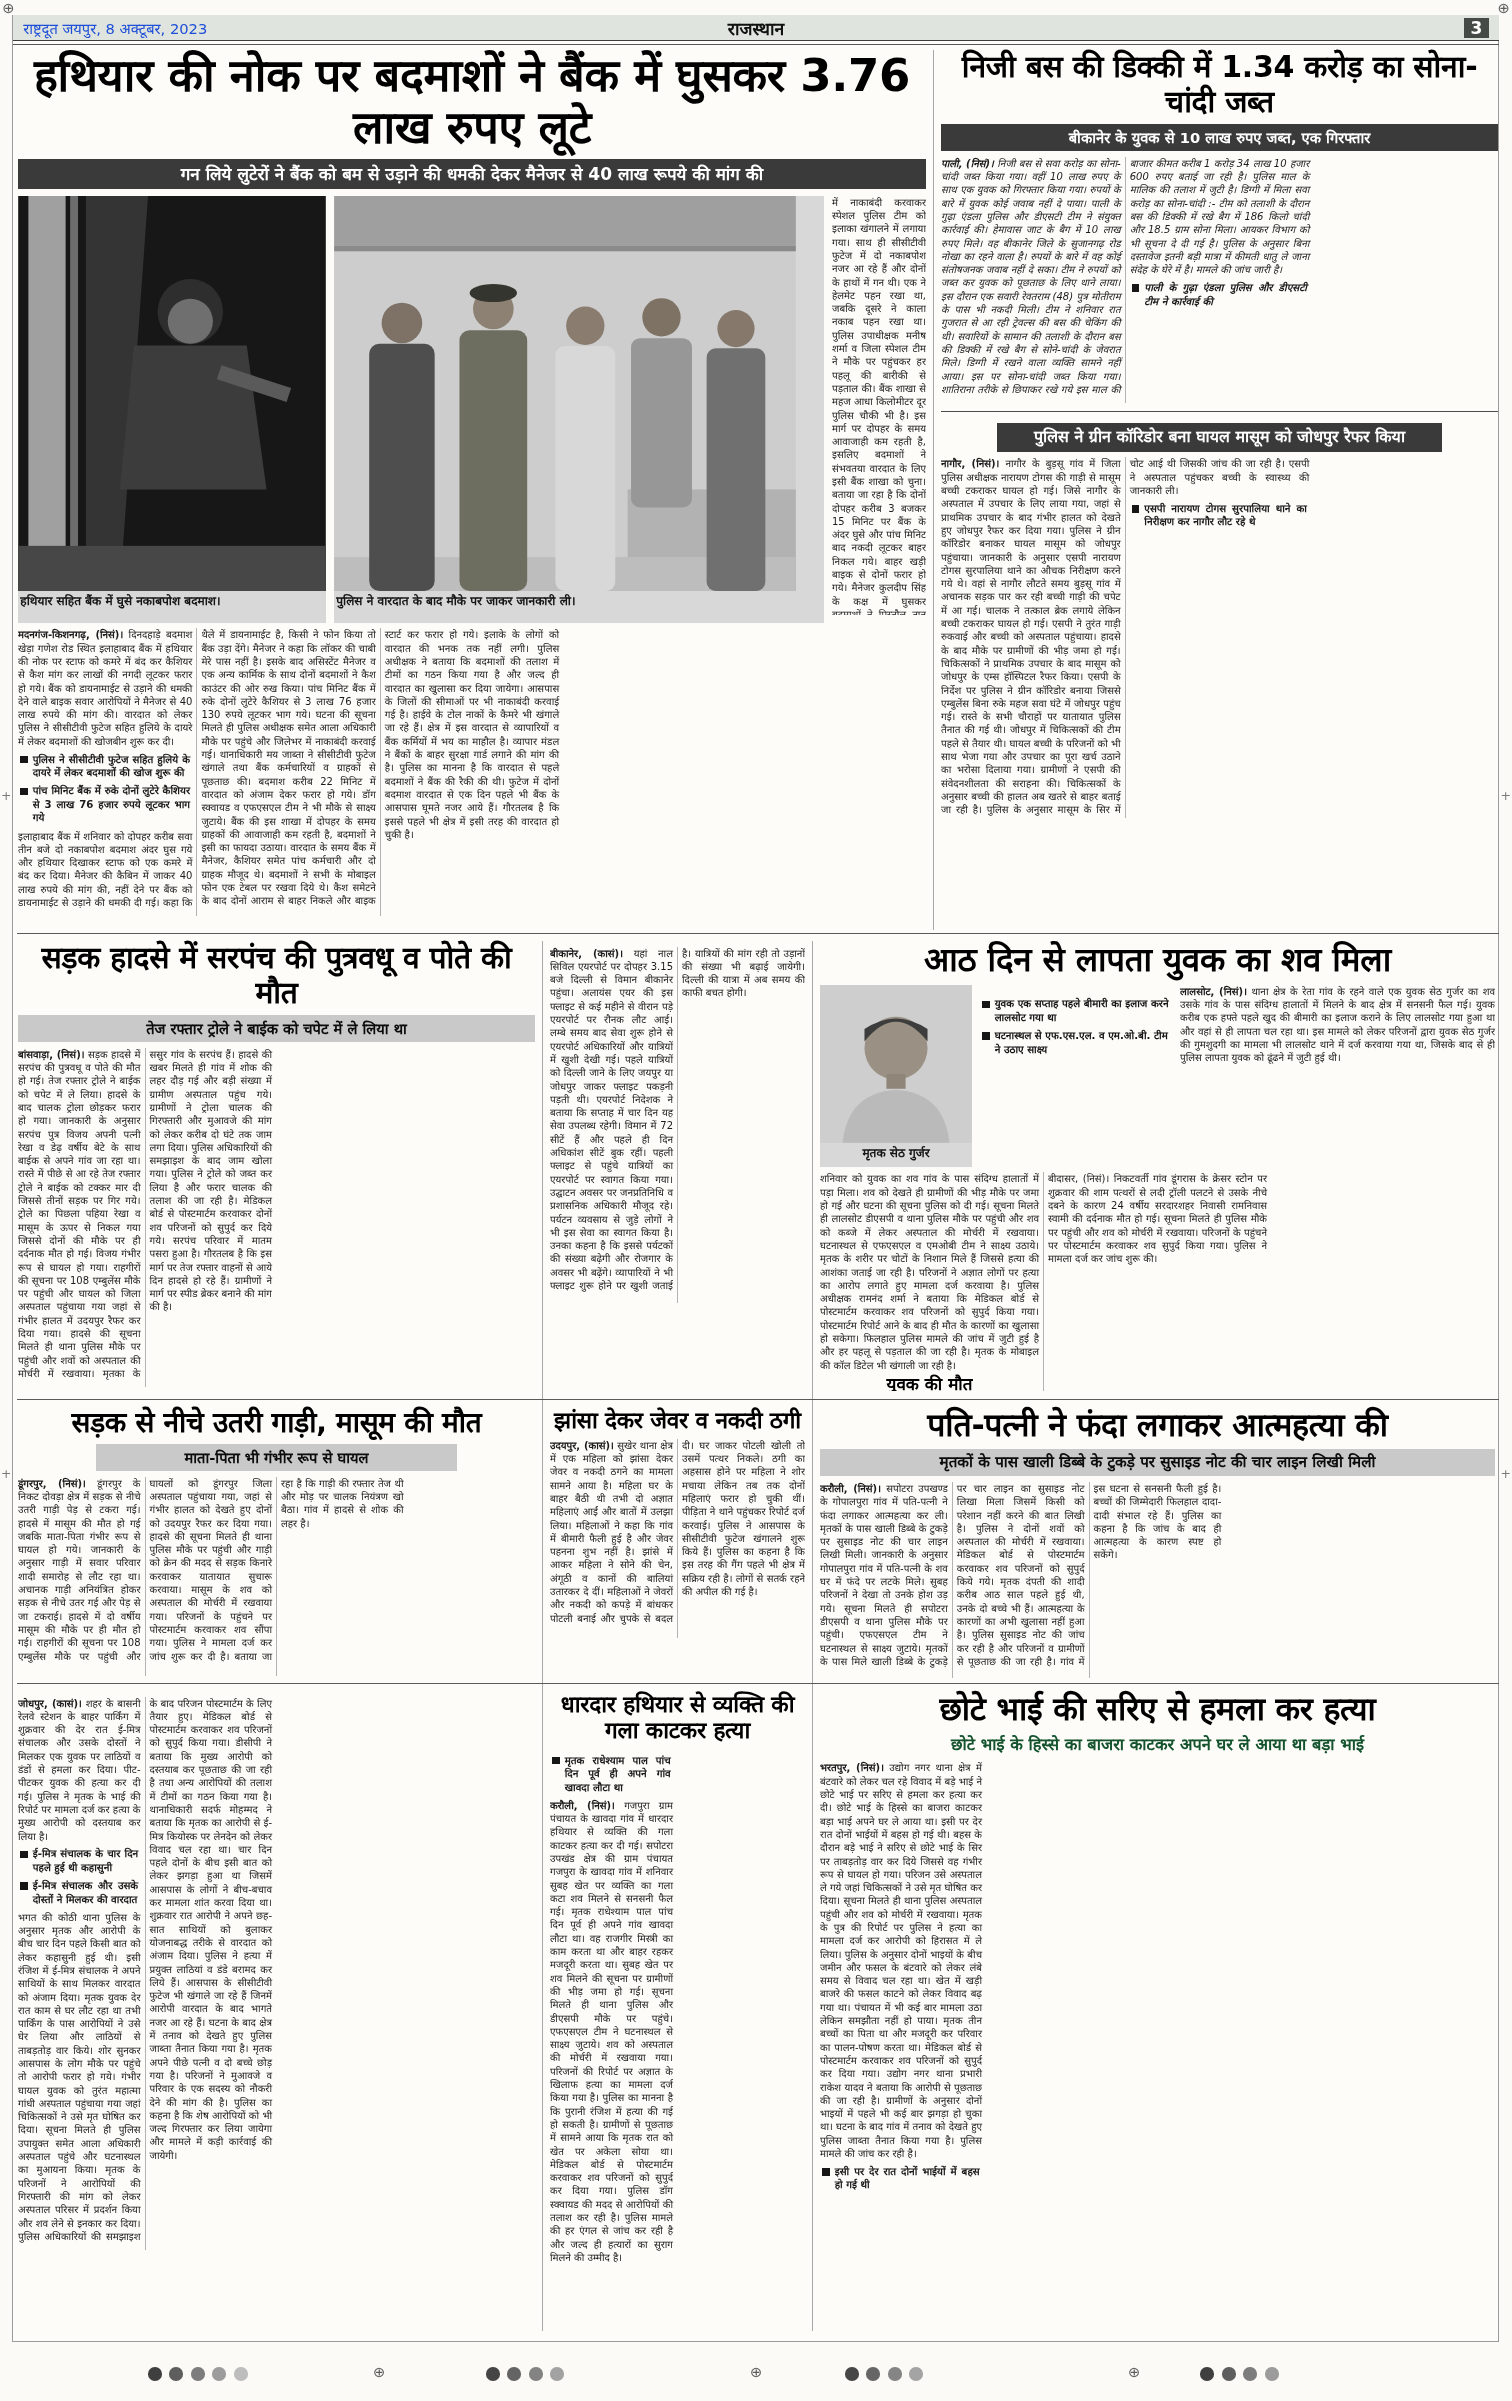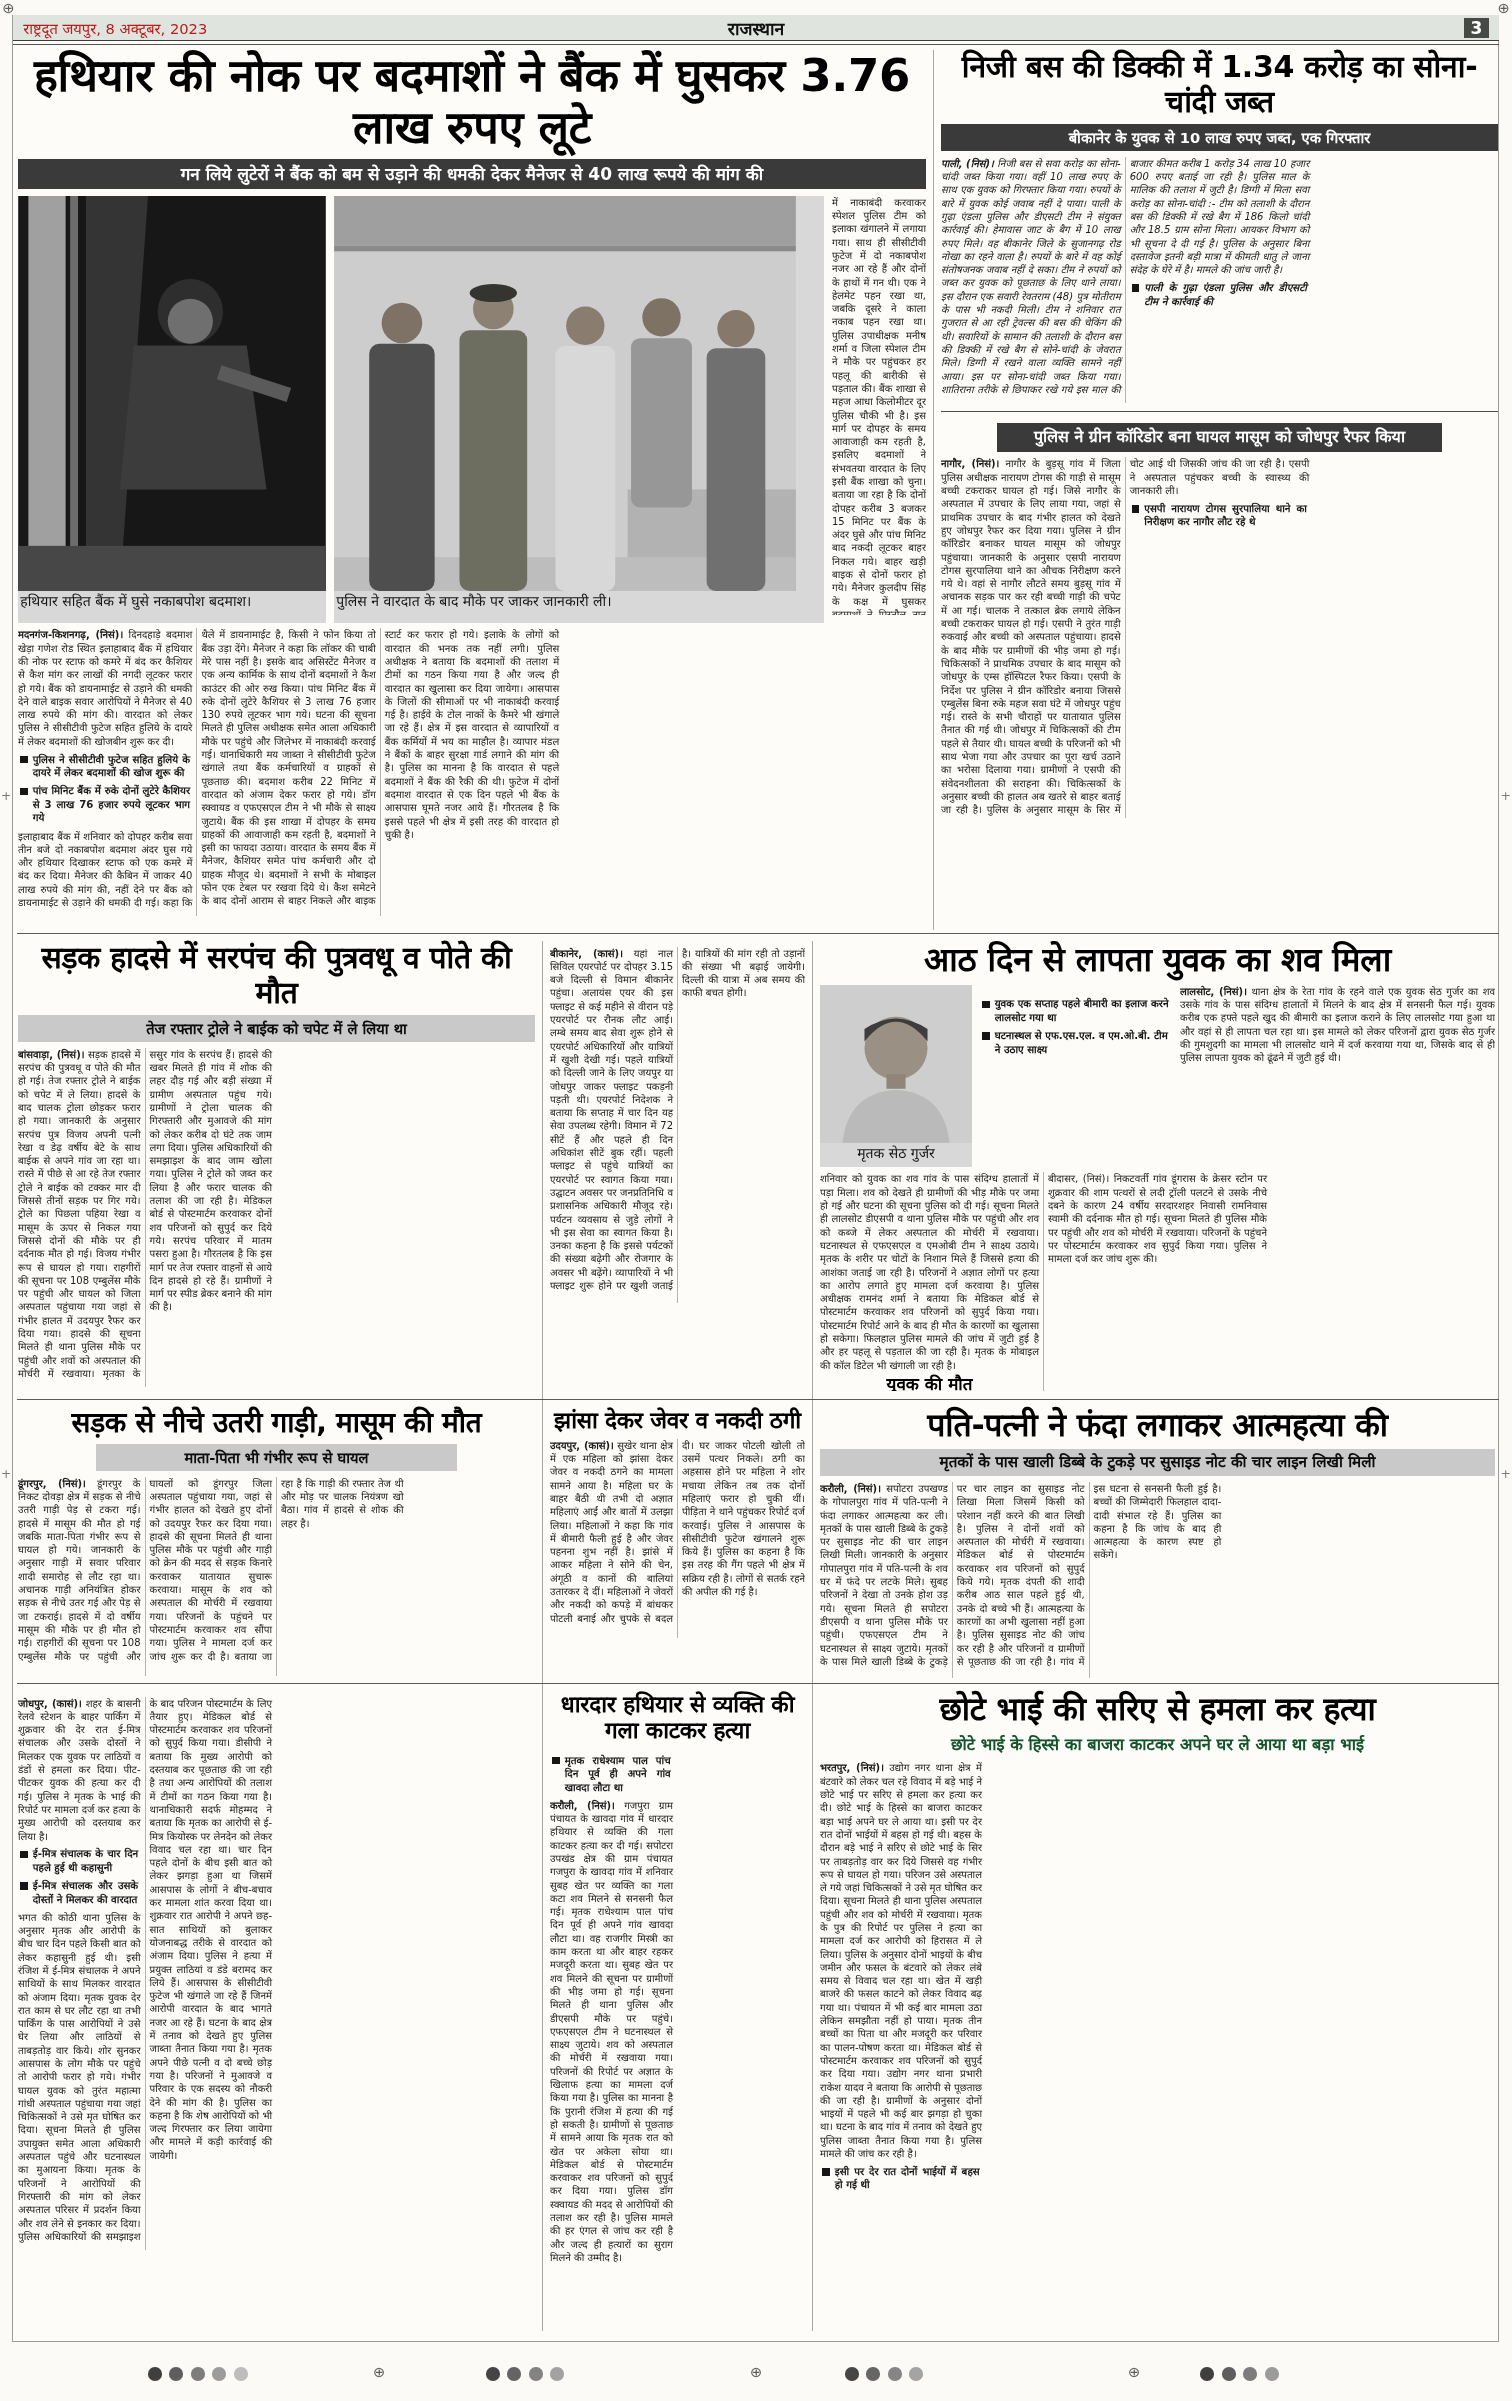--- a/index.html
+++ b/index.html
@@ -5,21 +5,21 @@
   *{box-sizing:border-box;margin:0;padding:0;}
   html,body{background:#9a9a9a;}
   .page{
     position:relative;width:1512px;height:2401px;background:#fbfaf6;
     font-family:"DejaVu Sans",sans-serif;color:#151515;overflow:hidden;
   }
   .frame{position:absolute;left:12.4px;top:14.7px;width:1487px;height:2327px;border:0.6px solid #9b9b9b;background:#fdfcf9;}
   
   .masthead{position:absolute;left:13px;top:15.2px;width:1486px;height:26px;background:var(--masthead-bg,#dfe4de);
     border-bottom:1.1px solid #3c3c3c;display:flex;align-items:center;padding:0 10.2px;}
-  .mh-left{font-size:14.7px;color:#b91c1c;}
+  .mh-left{font-size:14.7px;color:#1d4ed8;}
   .mh-center{position:absolute;left:0;right:0;text-align:center;font-size:17.5px;font-weight:bold;color:#111;}
   .mh-page{margin-left:auto;background:var(--page-box,#454a46);color:#fff;font-size:17px;font-weight:bold;
     width:25px;height:20.3px;display:flex;align-items:center;justify-content:center;z-index:2;}
   .mh-rule{position:absolute;left:13px;top:44px;width:1486px;height:0.6px;background:#555;}
   
   .h-rule{position:absolute;height:1.1px;background:#5a5a5a;}
   .v-rule{position:absolute;width:0.6px;background:#a7a7a7;}
   
   .art{position:absolute;}
   .hl{font-weight:bold;text-align:center;color:#000;line-height:1.16;letter-spacing:-0.3px;}
@@ -27,21 +27,21 @@
   .bar{display:block;text-align:center;font-weight:bold;margin-top:4.5px;padding:4px 5.6px;line-height:1.3;}
   .bar-dark{background:var(--subhead-bar,#3a3a3a);color:#ffffff;}
   .bar-light{background:#c9c9c9;color:#0c0c0c;}
   .cols{margin-top:5.6px;text-align:justify;font-size:10px;line-height:13.3px;overflow:hidden;
     column-gap:9px;column-rule:0.6px solid #b3b3b3;column-fill:auto;color:#1b1b1b;}
   .c2{column-count:2;} .c3{column-count:3;} .c4{column-count:4;} .c5{column-count:5;}
   .plain{margin-top:5.6px;text-align:justify;font-size:10px;line-height:13.3px;overflow:hidden;color:#1b1b1b;}
   .dateline{font-weight:bold;}
   .bullet{display:flex;gap:5.1px;font-weight:bold;font-size:10.2px;line-height:13.6px;margin:4.5px 2.3px;break-inside:avoid;}
   .bullet .sq{flex:0 0 auto;width:7.3px;height:7.3px;background:#161616;margin-top:3.4px;}
-  .caption{font-weight:normal;font-size:14px;line-height:13.6px;padding:4px 2.3px 0 2.3px;text-align:left;}
+  .caption{font-weight:bold;font-size:12px;line-height:13.6px;padding:4px 2.3px 0 2.3px;text-align:left;}
   .photo{background:#d8d8d8;display:block;}
   .photo svg{display:block;}
   .row{display:flex;gap:8px;}
   .subhead-plain{font-weight:bold;font-size:16.4px;text-align:center;line-height:1.35;margin-top:5.6px;color:#14532d;}
   .inner-hl{font-weight:bold;font-size:17px;text-align:center;margin:5.6px 0 3.4px 0;break-inside:avoid;color:#000;}
   .sp-block{border-top:1.1px solid #4c4c4c;margin-top:8px;padding-top:6.8px;}
   
   .mark{position:absolute;color:#5d5d5d;font-size:14.7px;line-height:1;}
   .cross{position:absolute;color:#7a7a7a;font-size:12.4px;line-height:1;}
   .dot{position:absolute;width:13.6px;height:13.6px;border-radius:50%;}

